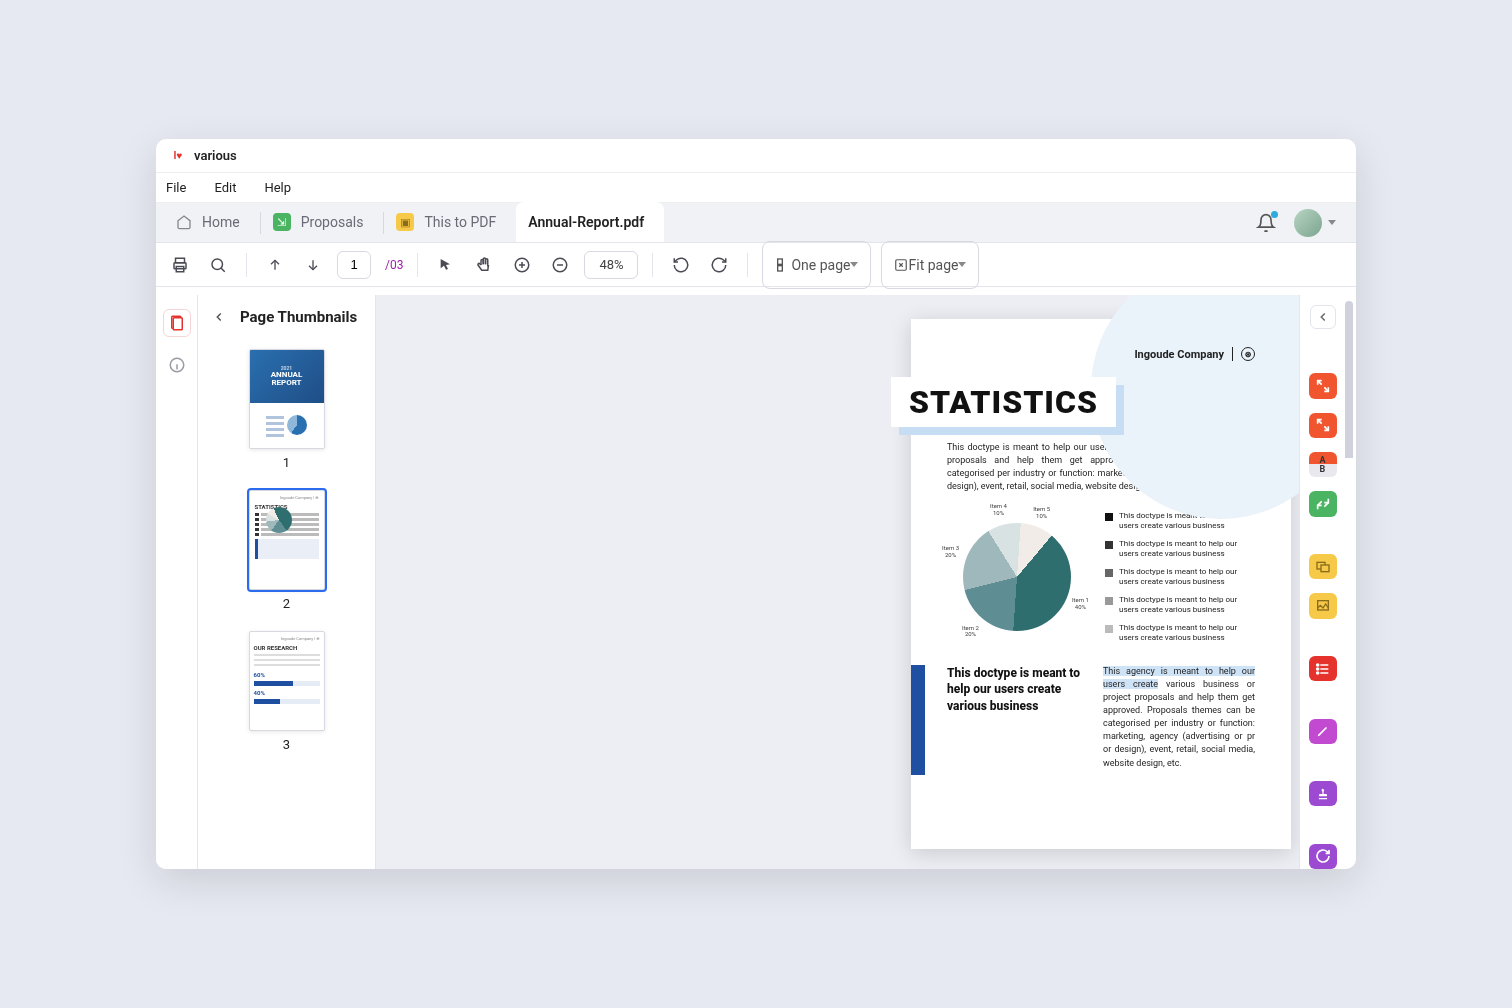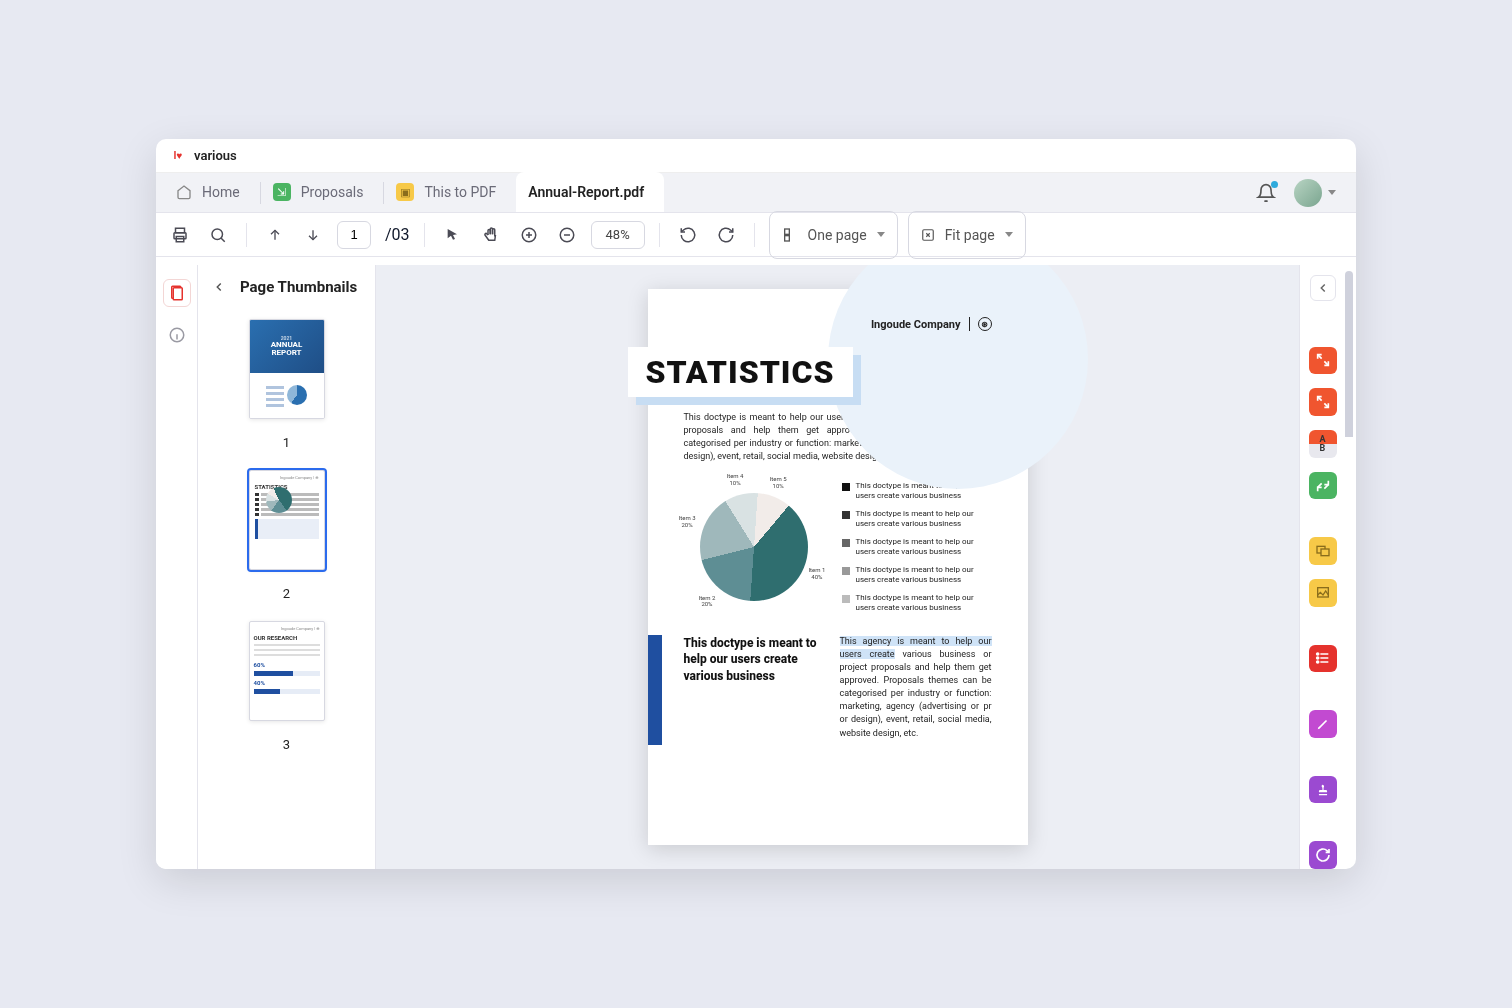--- a/index.html
+++ b/index.html
@@ -22,37 +22,37 @@
   .tabstrip-spacer { flex:1; }
   .tabstrip-right { display:flex;align-items:center;gap:18px;padding-right:12px;height:100%; }
   .bell { width:20px;height:20px;position:relative;color:#555; }
   .bell-dot { position:absolute;top:-2px;right:-2px;width:7px;height:7px;border-radius:50%;background:#2eaadc; }
   .avatar { width:28px;height:28px;border-radius:50%;background:linear-gradient(135deg,#b8d4c3,#7aa58f); }
   
   .toolbar { height:44px;background:#fff;border-bottom:1px solid #e4e4ec;display:flex;align-items:center;padding:0 10px;gap:10px;color:#4b4b55; }
   .tb-btn { width:28px;height:28px;border-radius:6px;display:flex;align-items:center;justify-content:center;cursor:pointer; }
   .tb-sep { width:1px;height:24px;background:#e4e4ec;margin:0 4px; }
   .page-input { width:34px;height:28px;border:1px solid #d7d8e1;border-radius:6px;text-align:center;font-size:13px; }
-  .page-total { font-size:16px;color:#0f172a;margin-left:4px; }
+  .page-total { font-size:12px;color:#a21caf;margin-left:4px; }
   .zoom-box { width:54px;height:28px;border:1px solid #d7d8e1;border-radius:6px;display:flex;align-items:center;justify-content:center;font-size:13px;color:#444; }
-  .select-box { height:48px;border:1px solid #d7d8e1;border-radius:8px;display:flex;align-items:center;gap:10px;padding:0 12px;font-size:14px;color:#555;cursor:pointer; }
+  .select-box { height:48px;border:1px solid #d7d8e1;border-radius:8px;display:flex;align-items:center;padding:0 12px;font-size:14px;color:#555;cursor:pointer; }
   .caret { width:0;height:0;border-left:4px solid transparent;border-right:4px solid transparent;border-top:5px solid #888; }
   
   .body { flex:1;display:flex;min-height:0;margin-top:8px; }
   .left-rail { width:42px;background:#fff;border-right:1px solid #e4e4ec;display:flex;flex-direction:column;align-items:center;gap:14px;padding-top:14px; }
   .rail-btn { width:28px;height:28px;border-radius:6px;display:flex;align-items:center;justify-content:center;color:#9a9aa3;cursor:pointer; }
   .rail-btn.active { color:#e5322d;border:1px solid #f3d6d5; }
   .thumb-panel { width:178px;background:#fff;border-right:1px solid #e4e4ec;display:flex;flex-direction:column;overflow:auto; }
   .thumb-header { height:44px;display:flex;align-items:center;gap:10px;padding:0 10px;font-weight:700;font-size:15px;color:#222; }
   .thumb-back { width:22px;height:22px;display:flex;align-items:center;justify-content:center;color:#555;cursor:pointer; }
   .thumbs { display:flex;flex-direction:column;align-items:center;gap:20px;padding:10px 0 20px; }
   .thumb { width:76px;height:100px;background:#fff;border:1px solid #d7d8e1;border-radius:2px;box-shadow:0 1px 4px rgba(0,0,0,0.1);position:relative;overflow:hidden;cursor:pointer; }
   .thumb.selected { outline:2px solid #2b6bed;outline-offset:0px; }
   .thumb-num { font-size:13px;color:#222;margin-top:0px; }
-  .thumb-wrap { display:flex;flex-direction:column;align-items:center;gap:16px; }
+  .thumb-wrap { display:flex;flex-direction:column;align-items:center;gap:6px; }
   
   .t1-top{height:54%;background:linear-gradient(135deg,#2a6fb0,#1f4e86);color:#fff;display:flex;flex-direction:column;justify-content:center;align-items:center;font-weight:700;}
   .t1-top .y{font-size:5px;opacity:.7}
   .t1-top .a{font-size:8px;line-height:1}
   .t1-bot{height:46%;background:#fff;display:flex;gap:3px;justify-content:center;align-items:center}
   .t1-bot .c{width:20px;height:20px;border-radius:50%;background:conic-gradient(#2a6fb0 0 60%,#8fb7d9 0 100%);}
   .t1-bot .b{width:18px;height:24px;background:repeating-linear-gradient(0deg,#b0c4de 0 3px,transparent 3px 6px);}
   
   .t2 { padding:4px 5px;font-size:5px;color:#333;display:flex;flex-direction:column;gap:3px;height:100%; }
   .t2 .hd{display:flex;justify-content:flex-end;font-size:4px;color:#888}
@@ -66,21 +66,21 @@
   .t3{padding:4px;font-size:5px;color:#333;display:flex;flex-direction:column;gap:3px;height:100%;}
   .t3 .hd{display:flex;justify-content:flex-end;font-size:4px;color:#888}
   .t3 .tt{font-weight:700;font-size:6px}
   .t3 .ln{height:2px;background:#ddd}
   .t3 .bars{display:flex;flex-direction:column;gap:3px;margin-top:2px}
   .t3 .bar{height:5px;background:#e6ecf6;position:relative}
   .t3 .bar::after{content:"";position:absolute;left:0;top:0;bottom:0;width:60%;background:#1f4fa0}
   .t3 .bar.b2::after{width:40%}
   .t3 .pct{font-weight:700;font-size:6px;color:#1f4fa0}
   
-  .viewer { flex:1;background:#eceef4;overflow:auto;display:flex;justify-content:center;padding:24px 2px; }
+  .viewer { flex:1;background:#eceef4;overflow:auto;display:flex;justify-content:flex-end;padding:24px 8px; }
   .page { width:380px;min-height:530px;background:#fff;box-shadow:0 4px 20px rgba(0,0,0,0.15);position:relative;padding:28px 36px 30px; }
   .page-bg-circ{position:absolute;top:-60px;right:-60px;width:260px;height:260px;border-radius:50%;background:#eaf2fa;}
   .company-row{position:relative;display:flex;justify-content:flex-end;align-items:center;gap:8px;font-size:11px;font-weight:700;color:#222;}
   .company-sep{width:1px;height:14px;background:#222}
   .company-logo{width:14px;height:14px;border:1.5px solid #222;border-radius:50%;display:flex;align-items:center;justify-content:center;font-size:8px;font-weight:800}
   .stat-badge{position:relative;margin:16px 0 14px -56px;display:inline-block;}
   .stat-badge .sh{position:absolute;left:8px;top:8px;right:-8px;bottom:-8px;background:#c7ddf3;}
   .stat-badge .fg{position:relative;background:#fff;padding:6px 18px;font-size:32px;font-weight:900;letter-spacing:1px;color:#111;}
   .para{font-size:9px;line-height:1.45;color:#222;text-align:justify;margin-bottom:14px;}
   .chart-row{display:flex;gap:18px;margin-bottom:18px;}
@@ -116,20 +116,25 @@
 <body>
 
 <div class="stage">
   <div class="window">
 
     <div class="titlebar">
       <div class="app-logo">I♥</div>
       <div class="titlebar-text">various</div>
     </div>
 
+    <div class="menubar">
+      <span>File</span>
+      <span>Edit</span>
+      <span>Help</span>
+    </div>
 
     <div class="tabstrip">
       <div class="tab">
         <span style="color:#888">
           <svg width="16" height="16" viewBox="0 0 24 24" fill="none" stroke="currentColor" stroke-width="2">
               <path d="M3 10l9-7 9 7v10a2 2 0 0 1-2 2H5a2 2 0 0 1-2-2z"></path>
             </svg>
         </span>
         <span>Home</span>
       </div>

